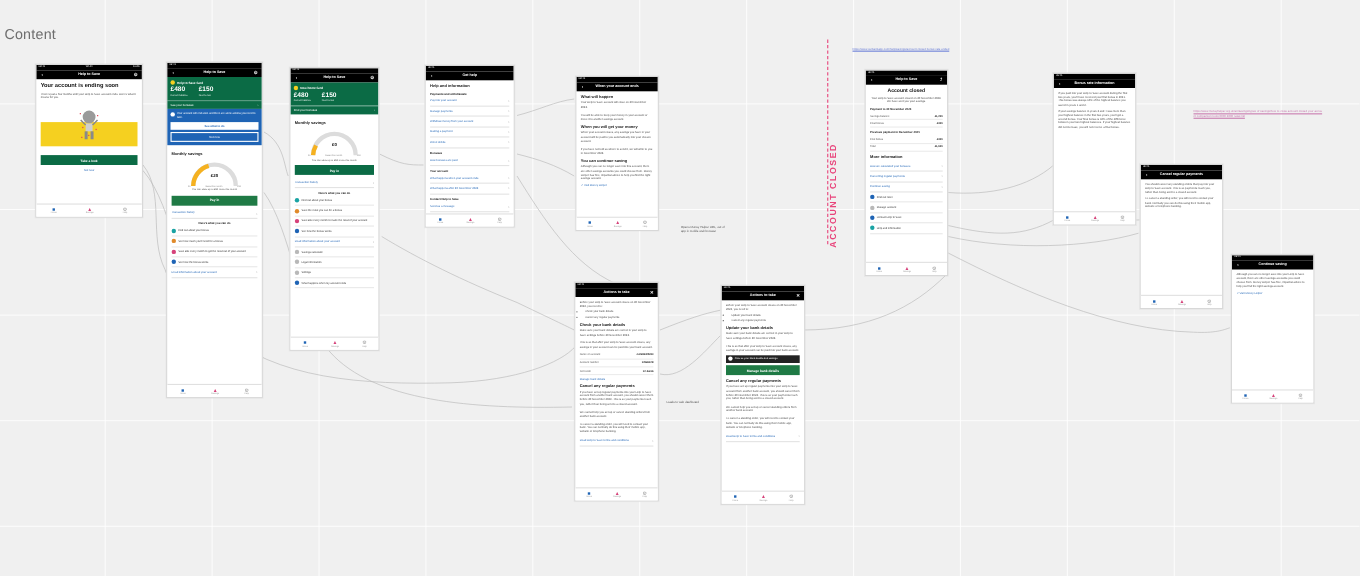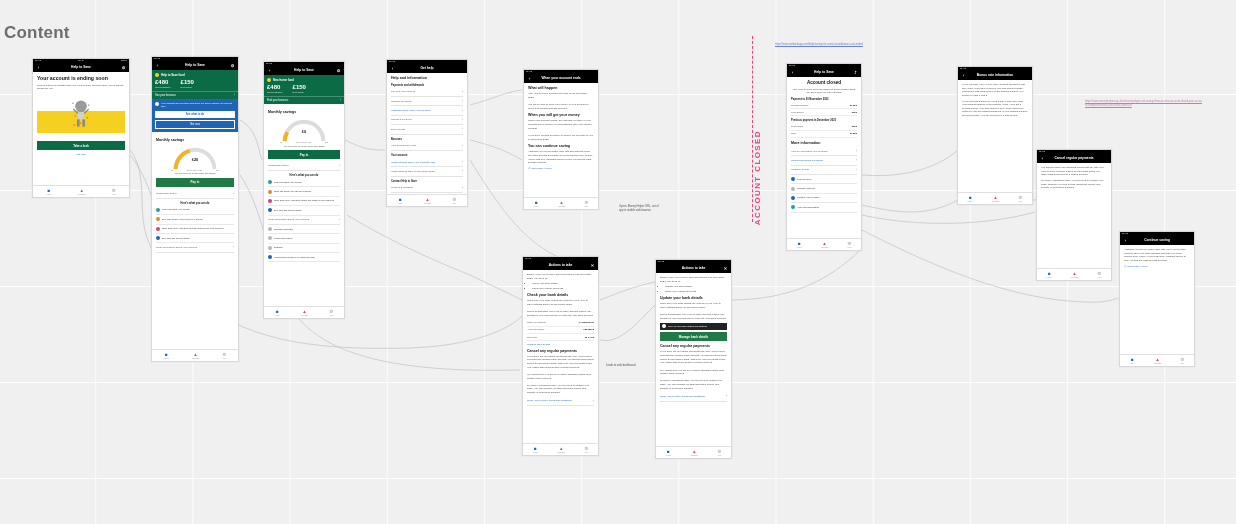--- a/index.html
+++ b/index.html
@@ -14,21 +14,21 @@
   #canvas {
     position:absolute; inset:0;
     background-image:
       linear-gradient(to right, rgba(255,255,255,.85) 1px, transparent 1px),
       linear-gradient(to bottom, rgba(255,255,255,.85) 1px, transparent 1px);
     background-size:97.2px 96px;
     background-position:-2px -2px;
   }
   #canvas-label {
     position:absolute; left:4px; top:23px;
-    font-size:17px; color:#6e6e6e; letter-spacing:.2px;font-weight:bold;
+    font-size:13px; color:#6e6e6e; letter-spacing:.2px;
   }
   
   .phone {
     position:absolute;
     background:#fff;
     border:0.5px solid #d8d8d8;
     overflow:hidden;
     box-shadow:0 0 0 .5px rgba(0,0,0,.04);
   }
   .statusbar {

